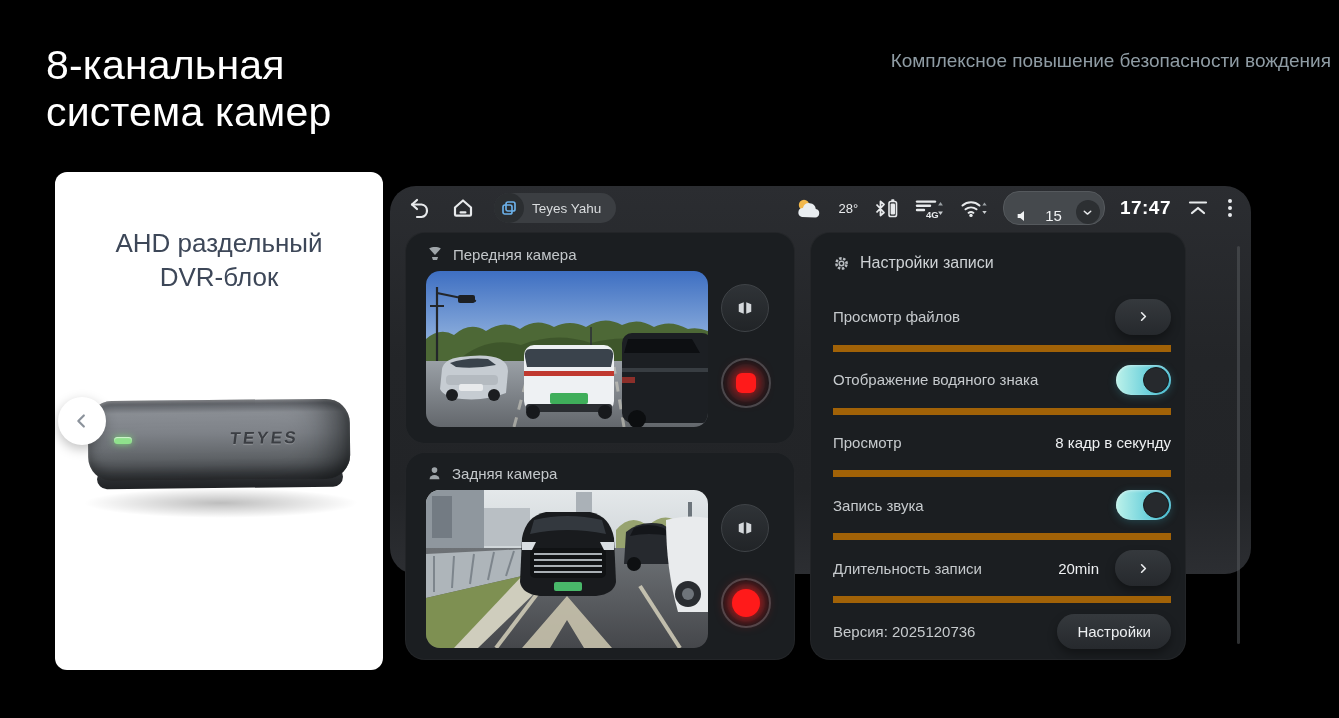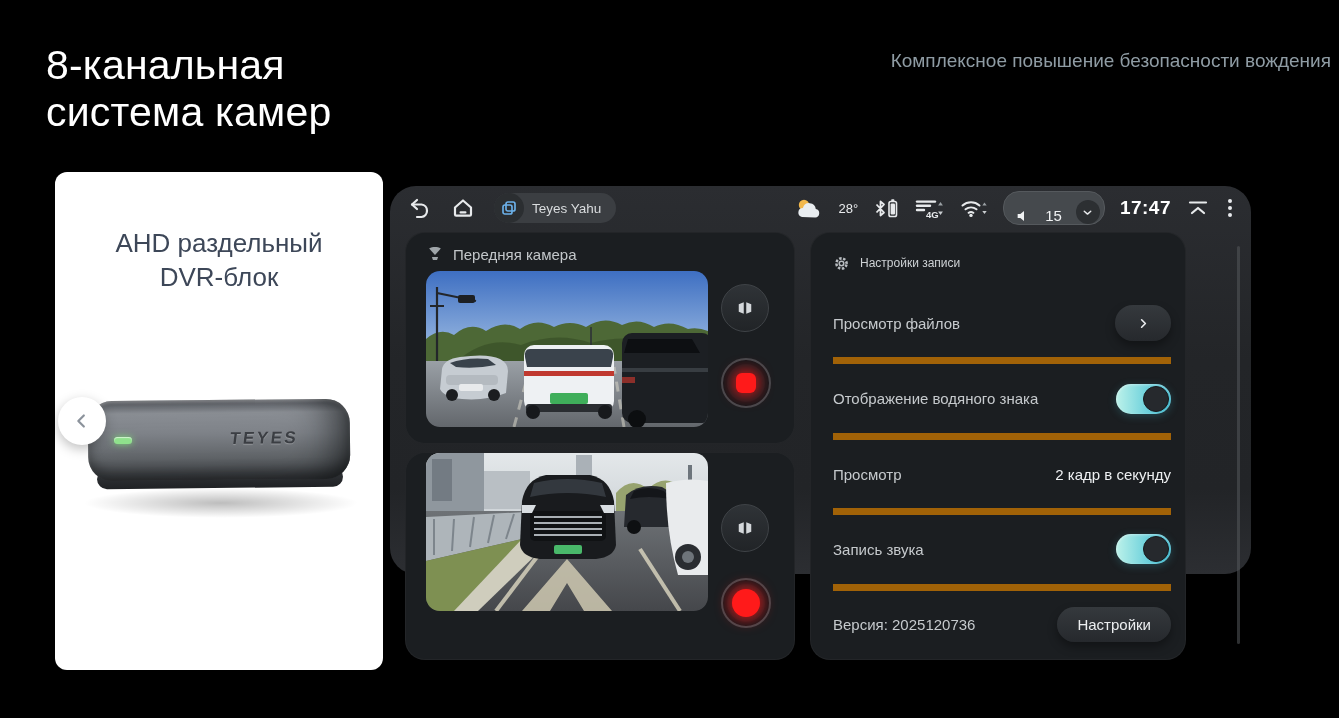--- a/index.html
+++ b/index.html
@@ -72,21 +72,21 @@
   .rec-square{width:20px;height:20px;border-radius:6px;background:#ff1a1a;
               box-shadow:0 0 14px 3px rgba(255,26,26,.75);}
   .rec-circle{width:28px;height:28px;border-radius:50%;background:#ff1a1a;
               box-shadow:0 0 14px 3px rgba(255,26,26,.75);}
 
   
   .set-card{position:absolute;left:420px;top:46px;width:376px;height:428px;background:#1b1e21;
             border-radius:20px;border:1px solid rgba(255,255,255,.035);box-sizing:border-box;
             display:flex;flex-direction:column;padding:0 14px 0 22px;}
   .set-header{display:flex;align-items:center;gap:10px;height:52px;padding-top:4px;color:#ced2d5;
-              font-size:12px;}
+              font-size:16px;}
   .set-row{flex:1;display:flex;align-items:center;justify-content:space-between;}
   .set-row + .set-row{border-top:7px solid #a16207;}
   .row-label{color:#c6cacd;font-size:15px;}
   .row-value{color:#eef0f2;font-size:15px;font-weight:500;}
   .row-right{display:flex;align-items:center;gap:16px;}
   .pill-btn{width:56px;height:36px;border-radius:18px;display:flex;align-items:center;justify-content:center;
             background:linear-gradient(180deg,#35393d,#26292d);box-shadow:0 5px 10px rgba(0,0,0,.35);
             cursor:pointer;}
   .toggle{position:relative;width:55px;height:30px;border-radius:15px;cursor:pointer;
           background:linear-gradient(90deg,#bdf2ea 0%,#6fd2dc 55%,#3eb7cd 100%);
@@ -300,20 +300,29 @@
               <path d="M13.5 5 L19.5 7.5 V16.5 L13.5 19 Z"></path>
           </svg>
         </div>
         <div class="round-btn rec-btn">
           <div class="rec-square"></div>
         </div>
       </div>
     </div>
 
     <div class="cam-card cam-rear">
+      <div class="cam-header">
+        <span>
+          <svg width="17" height="17" viewBox="0 0 20 18" fill="#9fa5a9">
+            <circle cx="10" cy="5" r="3.3"></circle>
+            <path d="M4.2 15.8 a5.8 5 0 0 1 11.6 0 Z"></path>
+          </svg>
+        </span>
+        <span>Задняя камера</span>
+      </div>
       <div class="cam-img" style="height:158px;">
         <svg viewBox="0 0 282 158" width="282" height="158" preserveAspectRatio="none">
           <defs>
             <linearGradient id="rsky" x1="0" y1="0" x2="0" y2="1">
               <stop offset="0" stop-color="#e4e8ea"></stop>
                 <stop offset="1" stop-color="#ccd2d6"></stop>
             </linearGradient>
             <linearGradient id="rroad" x1="0" y1="0" x2="0" y2="1">
               <stop offset="0" stop-color="#6e7276"></stop>
                 <stop offset="1" stop-color="#45474b"></stop>
@@ -401,30 +410,41 @@
 
       <div class="set-row">
         <span class="row-label">Отображение водяного знака</span>
         <div class="toggle">
           <div class="knob"></div>
         </div>
       </div>
 
       <div class="set-row">
         <span class="row-label">Просмотр</span>
-        <span class="row-value">2 кадр в секунду</span>
+        <span class="row-value">8 кадр в секунду</span>
       </div>
 
       <div class="set-row">
         <span class="row-label">Запись звука</span>
         <div class="toggle">
           <div class="knob"></div>
         </div>
       </div>
 
+      <div class="set-row">
+        <span class="row-label">Длительность записи</span>
+        <div class="row-right">
+          <span class="row-value">20min</span>
+          <div class="pill-btn">
+            <svg width="15" height="15" viewBox="0 0 24 24" fill="none" stroke="#eceef0" stroke-width="2.6" stroke-linecap="round" stroke-linejoin="round">
+              <path d="M9 6 L15 12 L9 18"></path>
+              </svg>
+          </div>
+        </div>
+      </div>
 
       <div class="set-row">
         <span class="row-label">Версия: 2025120736</span>
         <div class="update-btn">Настройки</div>
       </div>
     </div>
 
     <div class="hu-scrollbar"></div>
   </div>
 

